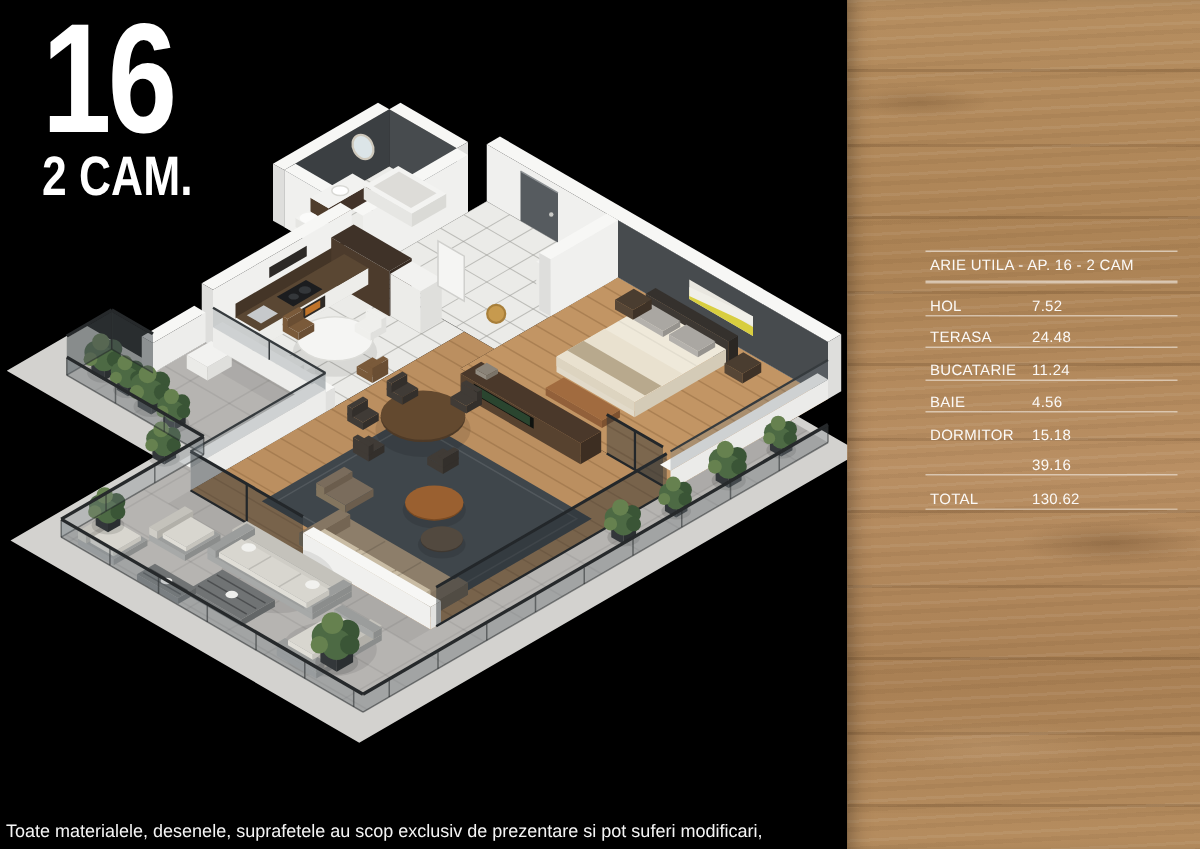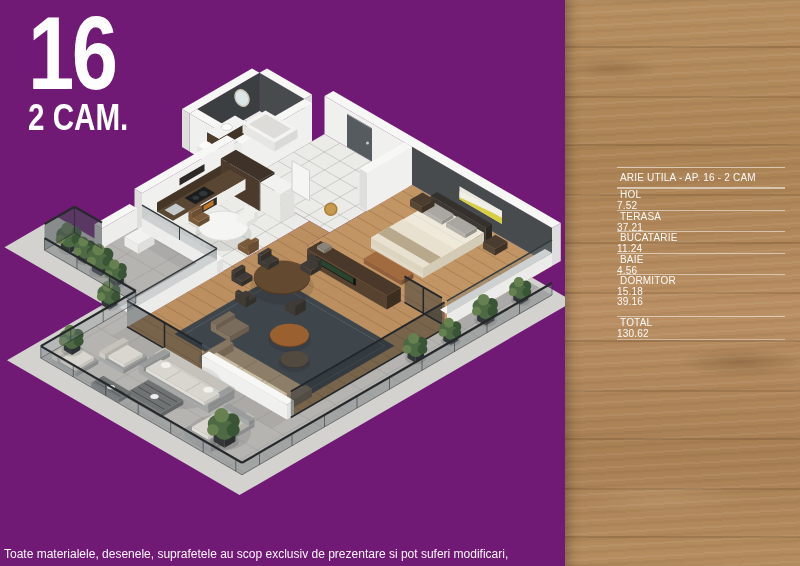--- a/index.html
+++ b/index.html
@@ -1,16 +1,16 @@
 <!DOCTYPE html>
 <html><head>
 <meta charset="utf-8">
 <style>
   html,body{margin:0;padding:0;background:#9a9a98;}
-  .stage{position:relative;width:800px;height:566px;overflow:hidden;background:#701a75;
+  .stage{position:relative;width:800px;height:566px;overflow:hidden;background:#000000;
          font-family:"Liberation Sans",sans-serif;}
   #scene{position:absolute;left:0;top:0;display:block;}
   
   .badge{position:absolute;left:28px;top:12px;color:#ffffff;transform:scaleX(.8);
          transform-origin:left top;z-index:3;}
   .badge .num{font-size:104px;font-weight:700;line-height:.8;letter-spacing:-3px;}
   .badge .type{font-size:37px;font-weight:700;line-height:1.0;margin-top:4px;letter-spacing:0;}
   
   .disclaimer{position:absolute;left:4px;bottom:4px;width:560px;color:rgba(255,255,255,.96);
               font-size:12px;line-height:16px;z-index:3;}
@@ -24,21 +24,21 @@
       repeating-linear-gradient(177deg, rgba(255,255,255,.06) 0 2px, rgba(0,0,0,0) 2px 5px, rgba(60,35,12,.05) 5px 8px, rgba(0,0,0,0) 8px 13px),
       repeating-linear-gradient(180deg, rgba(140,100,60,0) 0 46px, rgba(84,55,28,.22) 46px 48px, rgba(160,120,75,.12) 48px 52px, rgba(0,0,0,0) 52px 96px, rgba(84,55,28,.18) 96px 98px),
       linear-gradient(180deg,#b68e60,#ac8355 30%,#b98f63 55%,#a98054 80%,#b68d5f);
     box-shadow:inset 10px 0 14px -8px rgba(0,0,0,.35);}
   
   .area-table{position:absolute;left:52px;top:167px;width:168px;color:rgba(255,255,255,.95);
               font-size:10px;letter-spacing:.2px;}
   .t-title{height:19px;line-height:19px;border-top:1px solid rgba(255,255,255,.55);
            border-bottom:1px solid rgba(255,255,255,.55);padding-left:3px;white-space:nowrap;}
   .t-head{display:flex;align-items:center;height:21px;}
-  .t-row{display:flex;align-items:flex-start;height:20.5px;border-top:1px solid rgba(255,255,255,.5);flex-direction:column;}
+  .t-row{display:flex;align-items:flex-end;height:20.5px;border-top:1px solid rgba(255,255,255,.5);}
   .t-row.nb{border-top:none;}
   .t-row.tall{height:21.8px;}
   .t-end{border-top:1px solid rgba(255,255,255,.4);height:0;}
   .lbl{width:68px;padding-left:3px;}
   .val{flex:1;}
 </style>
 </head>
 <body>
 
 <div class="stage">
@@ -652,21 +652,21 @@
 
   <div class="panel">
     <div class="area-table">
       <div class="t-title">ARIE UTILA - AP. 16 - 2 CAM</div>
       <div class="t-row">
         <span class="lbl">HOL</span>
         <span class="val">7.52</span>
       </div>
       <div class="t-row">
         <span class="lbl">TERASA</span>
-        <span class="val">37.21</span>
+        <span class="val">24.48</span>
       </div>
       <div class="t-row">
         <span class="lbl">BUCATARIE</span>
         <span class="val">11.24</span>
       </div>
       <div class="t-row">
         <span class="lbl">BAIE</span>
         <span class="val">4.56</span>
       </div>
       <div class="t-row">

